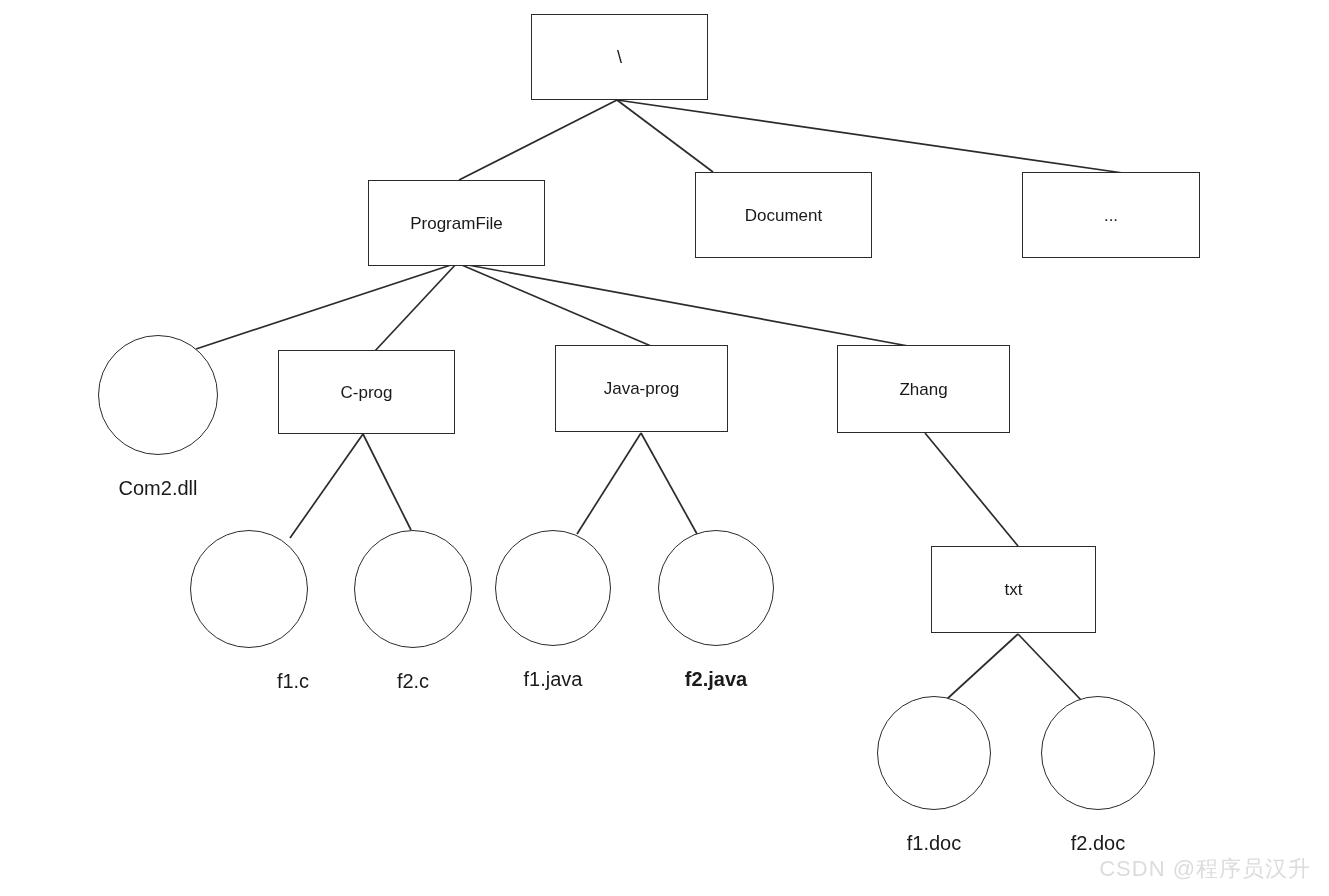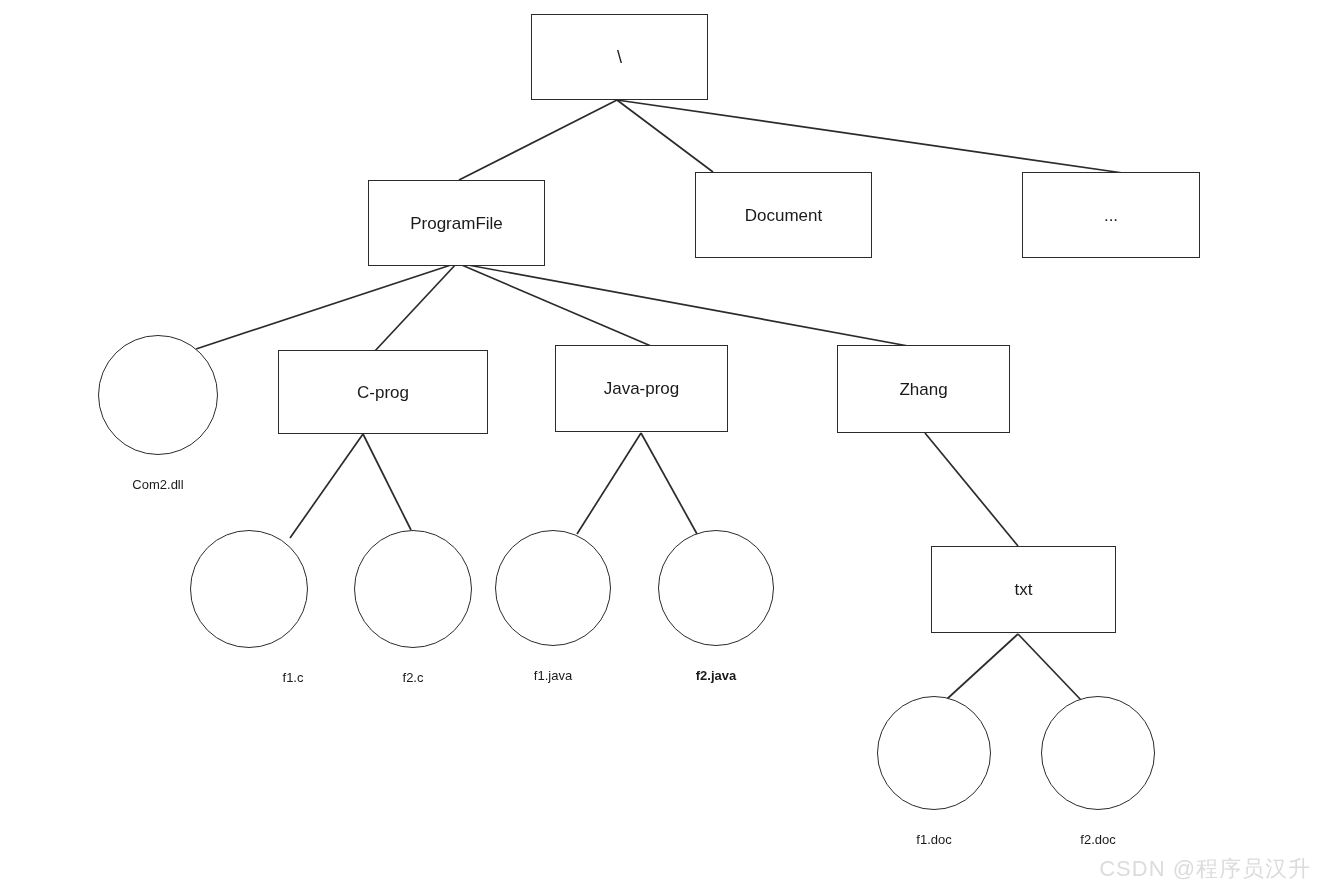--- a/index.html
+++ b/index.html
@@ -39,21 +39,21 @@
   }
   .node-label {
     font-size: 17px;
     color: #1a1a1a;
     line-height: 1;
     white-space: nowrap;
     user-select: none;
   }
   .ext-label {
     position: absolute;
-    font-size: 13px;
+    font-size: 20px;
     color: #1a1a1a;
     white-space: nowrap;
     text-align: center;
     transform: translateX(-50%);
     user-select: none;
   }
   .root-label {
     font-size: 18px;
   }
   #watermark {
@@ -98,38 +98,38 @@
       <span class="node-label">ProgramFile</span>
     </div>
     <div class="node-box" style="left: 695px; top: 172px; width: 177px; height: 86px;">
       <span class="node-label">Document</span>
     </div>
     <div class="node-box" style="left: 1022px; top: 172px; width: 178px; height: 86px;">
       <span class="node-label">...</span>
     </div>
     <div class="node-circle" style="left: 98px; top: 335px; width: 120px; height: 120px;"></div>
     <div class="ext-label" style="left: 158px; top: 477px;">Com2.dll</div>
-    <div class="node-box" style="left: 278px; top: 350px; width: 210px; height: 84px;">
+    <div class="node-box" style="left: 278px; top: 350px; width: 177px; height: 84px;">
       <span class="node-label">C-prog</span>
     </div>
     <div class="node-box" style="left: 555px; top: 345px; width: 173px; height: 87px;">
       <span class="node-label">Java-prog</span>
     </div>
     <div class="node-box" style="left: 837px; top: 345px; width: 173px; height: 88px;">
       <span class="node-label">Zhang</span>
     </div>
     <div class="node-circle" style="left: 190px; top: 530px; width: 118px; height: 118px;"></div>
     <div class="ext-label" style="left: 249px; top: 670px; margin-left: 44px;">f1.c</div>
     <div class="node-circle" style="left: 354px; top: 530px; width: 118px; height: 118px;"></div>
     <div class="ext-label" style="left: 413px; top: 670px;">f2.c</div>
     <div class="node-circle" style="left: 495px; top: 530px; width: 116px; height: 116px;"></div>
     <div class="ext-label" style="left: 553px; top: 668px; text-align: center;">f1.java</div>
     <div class="node-circle" style="left: 658px; top: 530px; width: 116px; height: 116px;"></div>
     <div class="ext-label" style="left: 716px; top: 668px; font-weight: bold;">f2.java</div>
-    <div class="node-box" style="left: 931px; top: 546px; width: 185px; height: 87px;">
+    <div class="node-box" style="left: 931px; top: 546px; width: 165px; height: 87px;">
       <span class="node-label">txt</span>
     </div>
     <div class="node-circle" style="left: 877px; top: 696px; width: 114px; height: 114px;"></div>
     <div class="ext-label" style="left: 934px; top: 832px;">f1.doc</div>
     <div class="node-circle" style="left: 1041px; top: 696px; width: 114px; height: 114px;"></div>
     <div class="ext-label" style="left: 1098px; top: 832px;">f2.doc</div>
   </div>
 
 <div id="watermark">CSDN @程序员汉升</div>
 

